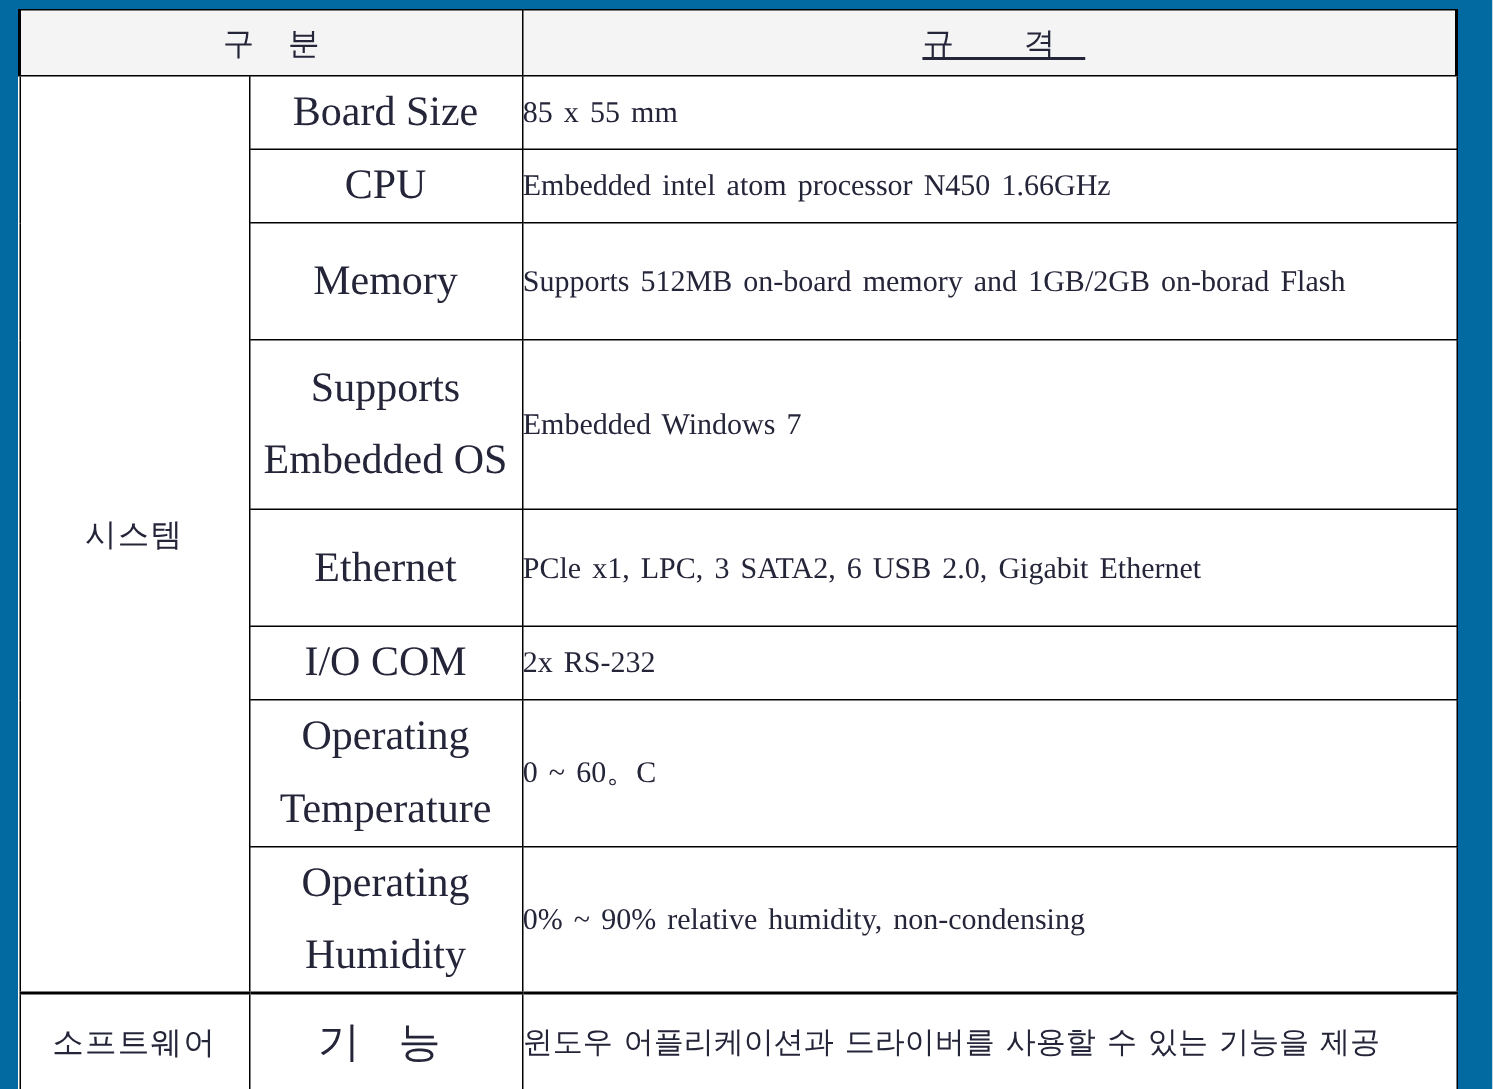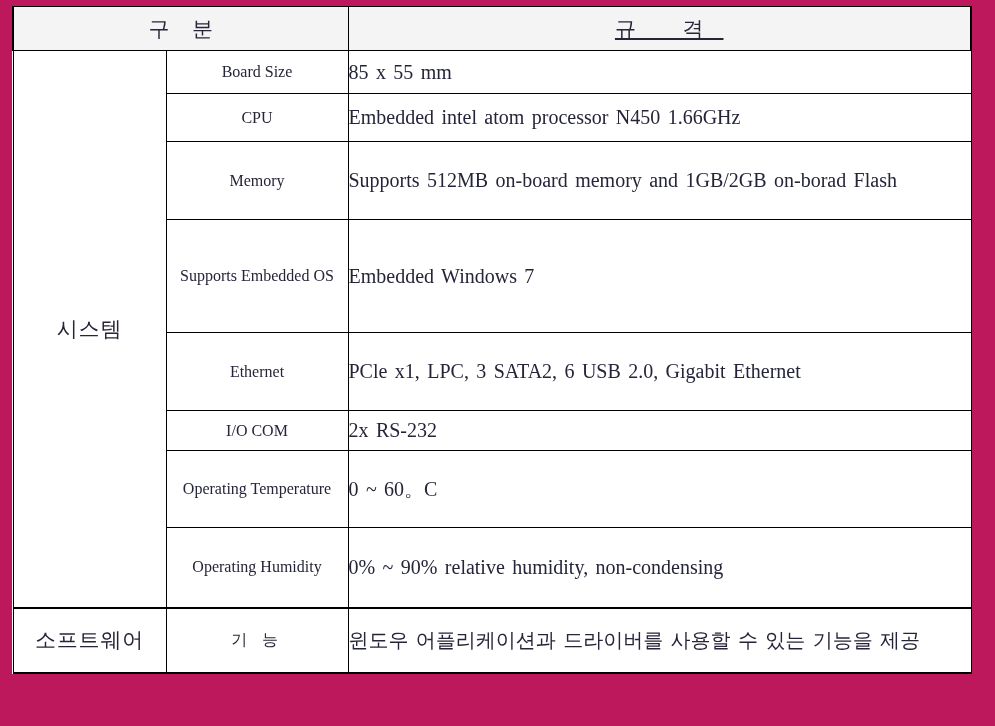--- a/index.html
+++ b/index.html
@@ -11,21 +11,21 @@
     width: 995px;
     height: 726px;
     font-family: "Liberation Serif", "DejaVu Serif", serif;
     color: #1a1a2e;
     overflow: hidden;
   }
   .page {
     position: relative;
     width: 995px;
     height: 726px;
-    background: #be185d;
+    background: #0369a1;
   }
   table.spec {
     position: absolute;
     left: 12px;
     top: 6px;
     width: 958px;
     border-collapse: collapse;
     table-layout: fixed;
     background: #ffffff;
   }
@@ -49,21 +49,21 @@
     border-bottom: 2px solid #000;
     border-top: 2px solid #000;
   }
   thead th.hdr-left { border-left: 2px solid #000; }
   thead th.hdr-right { border-right: 2px solid #000; }
   .hdr-gubun { letter-spacing: 0.38em; padding-left: 0.38em; }
   .hdr-gyugyeok { letter-spacing: 0.95em; padding-left: 0.95em; text-decoration: underline; }
 
   td.lbl {
     text-align: center;
-    font-size: 16px;
+    font-size: 28px;
     line-height: 1.72;
     padding: 4px 6px;
   }
   td.catlabel {
     text-align: center;
     font-size: 21px;
     letter-spacing: 0.04em;
     border-left: 2px solid #000;
   }
   td.val {

